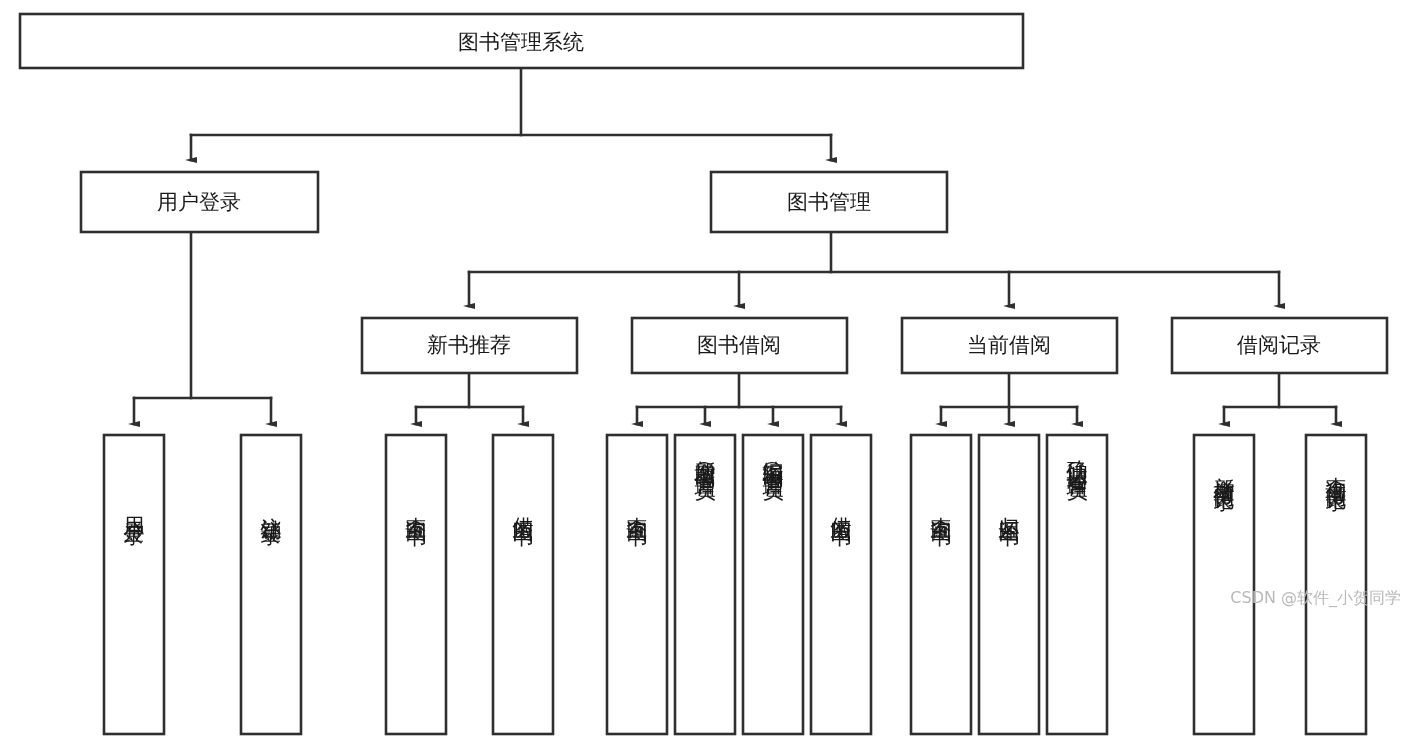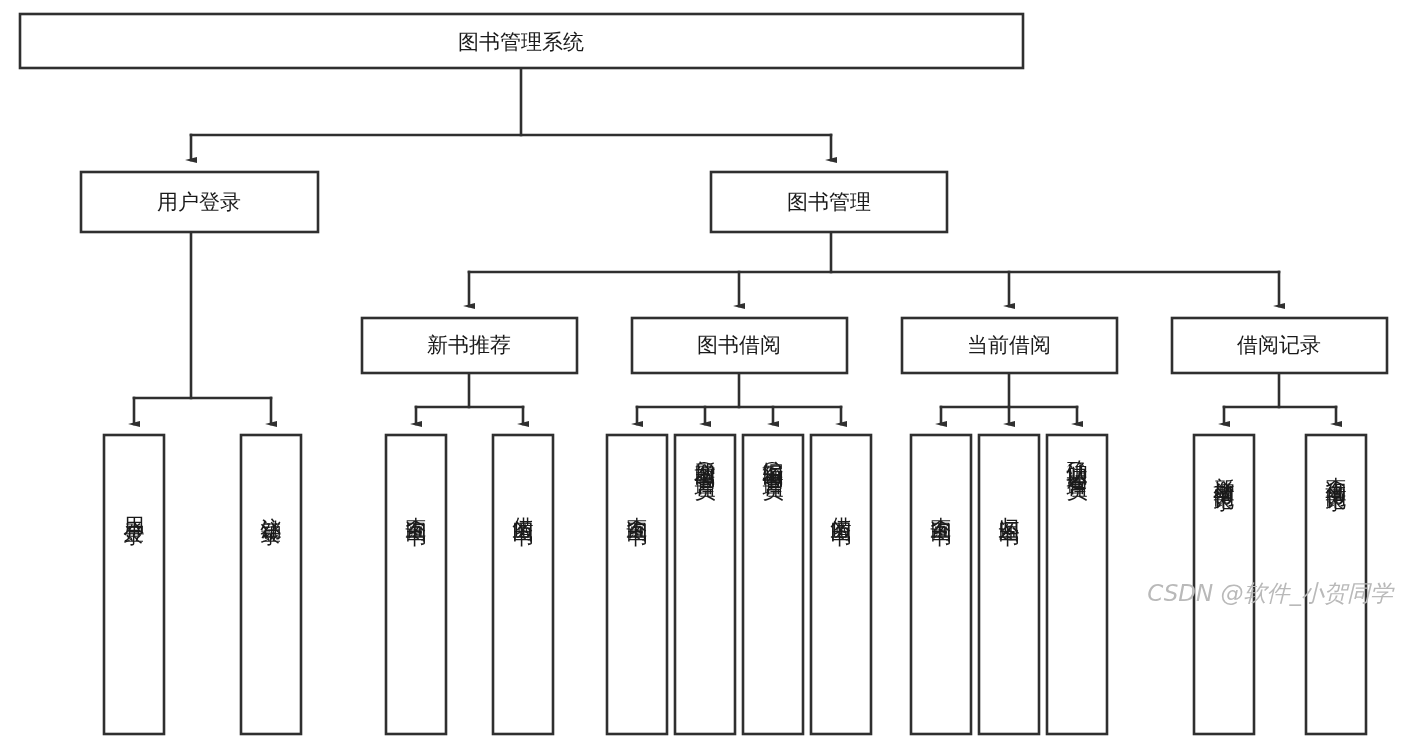--- a/index.html
+++ b/index.html
@@ -55,28 +55,27 @@
     font-size: 21px;
     line-height: 1.15;
     color: #1a1a1a;
     letter-spacing: 3px;
     white-space: nowrap;
     transform: translateX(-50%);
     user-select: none;
   }
   .watermark {
     position: absolute;
-    right: 12px;
+    right: 4px;
     bottom: 4px;
     font-family: "DejaVu Sans", "Liberation Sans", sans-serif;
-    font-size: 23px;
+    font-size: 16px;
     color: #b9b9b9;
     white-space: nowrap;
     user-select: none;
-    font-style: italic;
   }
 </style>
 </head>
 <body>
 
 <div id="diagram-root">
 
   <svg class="diagram" viewBox="0 0 1405 747" xmlns="http://www.w3.org/2000/svg">
     <defs>
       <marker id="arrowhead" markerWidth="10" markerHeight="12" refX="3" refY="6" orient="auto" markerUnits="userSpaceOnUse">

